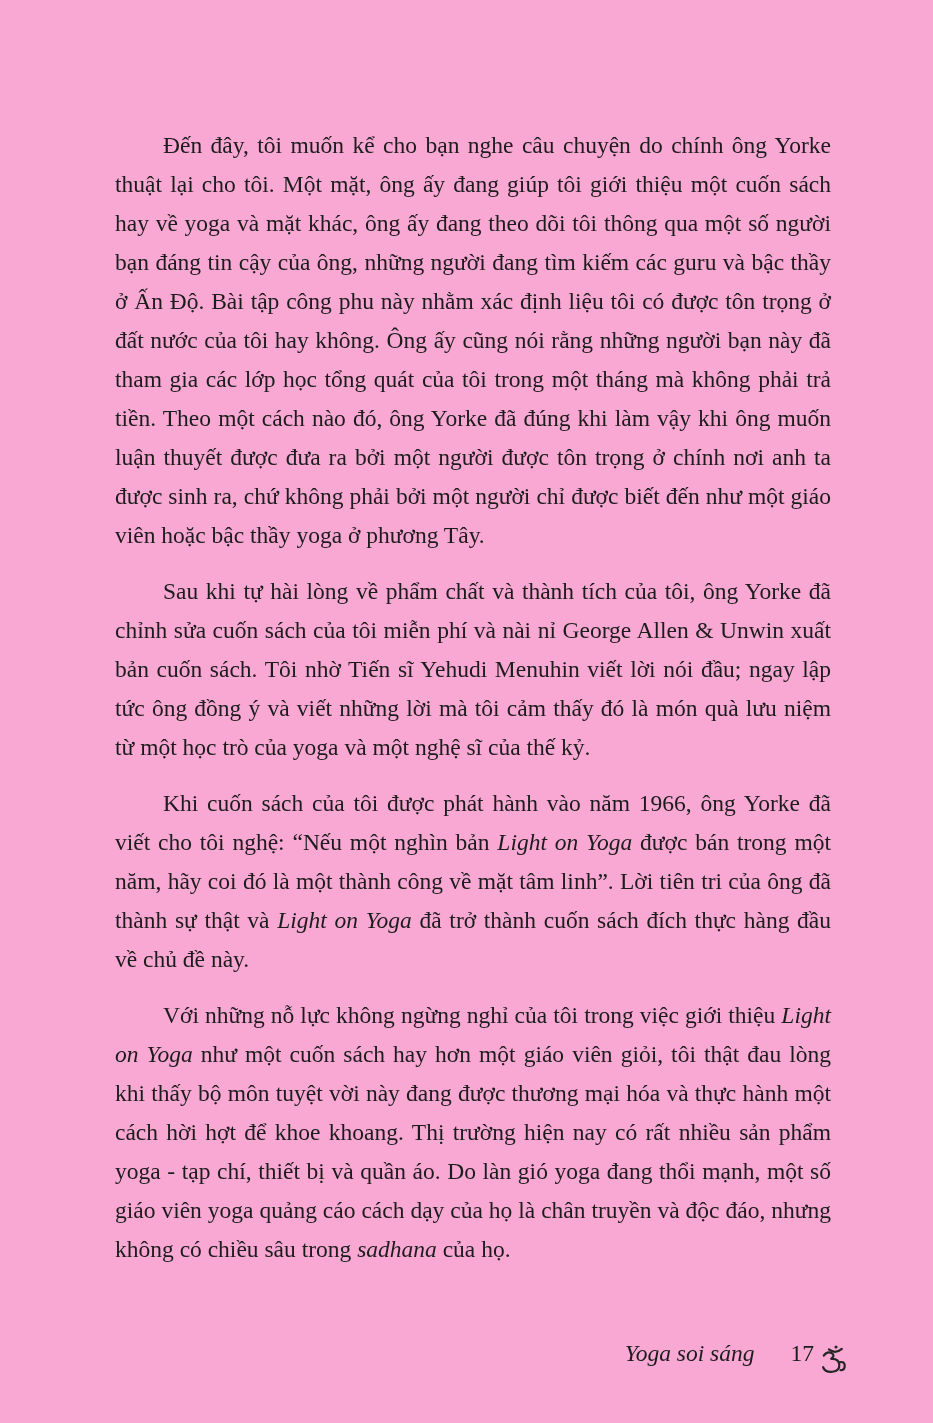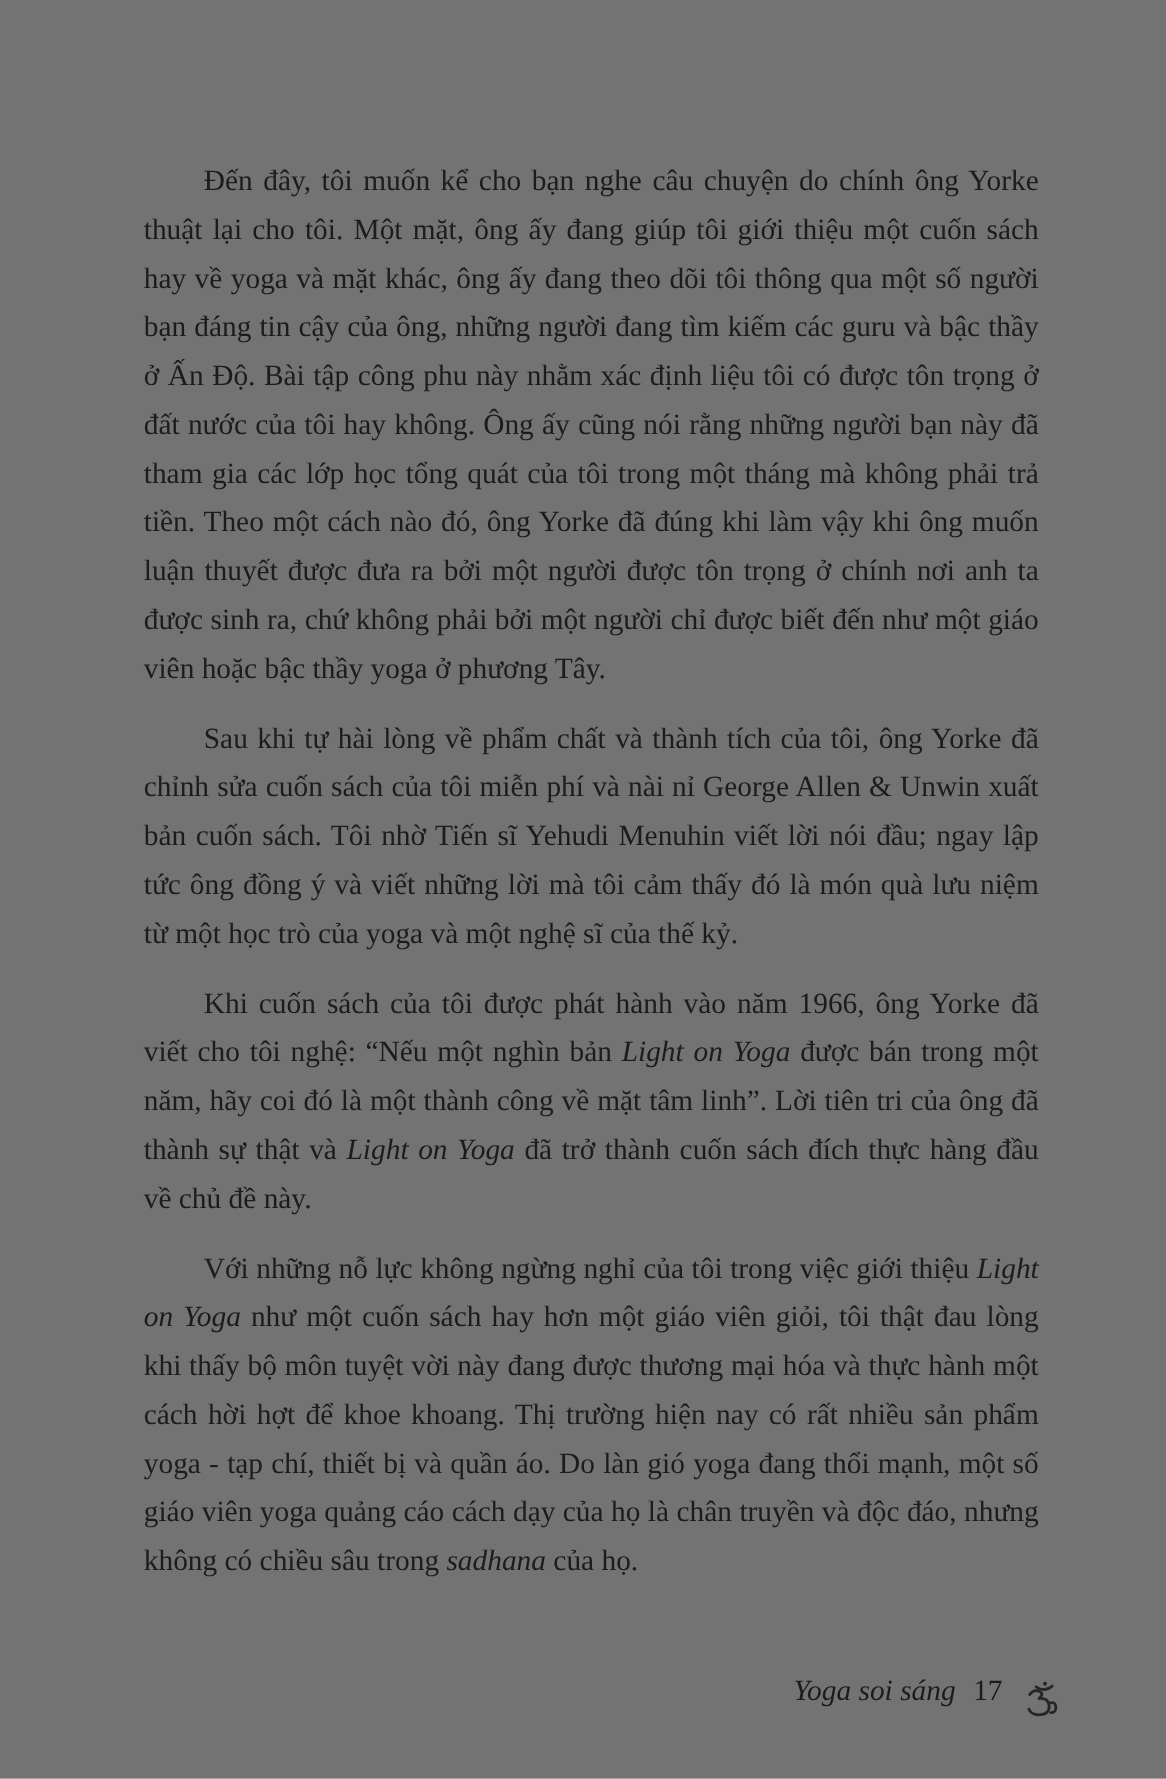--- a/index.html
+++ b/index.html
@@ -5,21 +5,21 @@
   html, body {
     margin: 0;
     padding: 0;
     background: #e8e8e8;
   }
   .page {
     position: relative;
     width: 933px;
     height: 1423px;
     margin: 0 auto;
-    background: #737373;
+    background: #f9a8d4;
     font-family: "Liberation Serif", "DejaVu Serif", serif;
     color: #1c1c1c;
     overflow: hidden;
   }
   .content {
     position: absolute;
     top: 126px;
     left: 115px;
     width: 716px;
     font-size: 23.5px;
@@ -32,28 +32,29 @@
   }
   .para em {
   }
   .footer {
     position: absolute;
     right: 86px;
     bottom: 52px;
     font-size: 23.5px;
     display: flex;
     align-items: baseline;
-    gap: 14px;
+    gap: 2px;
     color: #1c1c1c;
   }
   .footer-title {
     font-style: italic;
   }
   .footer-page {
     font-style: normal;
+    margin-left: 34px;
   }
   .footer-om {
     align-self: center;
     position: relative;
     top: 4px;
     color: #2a2a2a;
   }
   .footer-om svg {
     display: block;
   }

